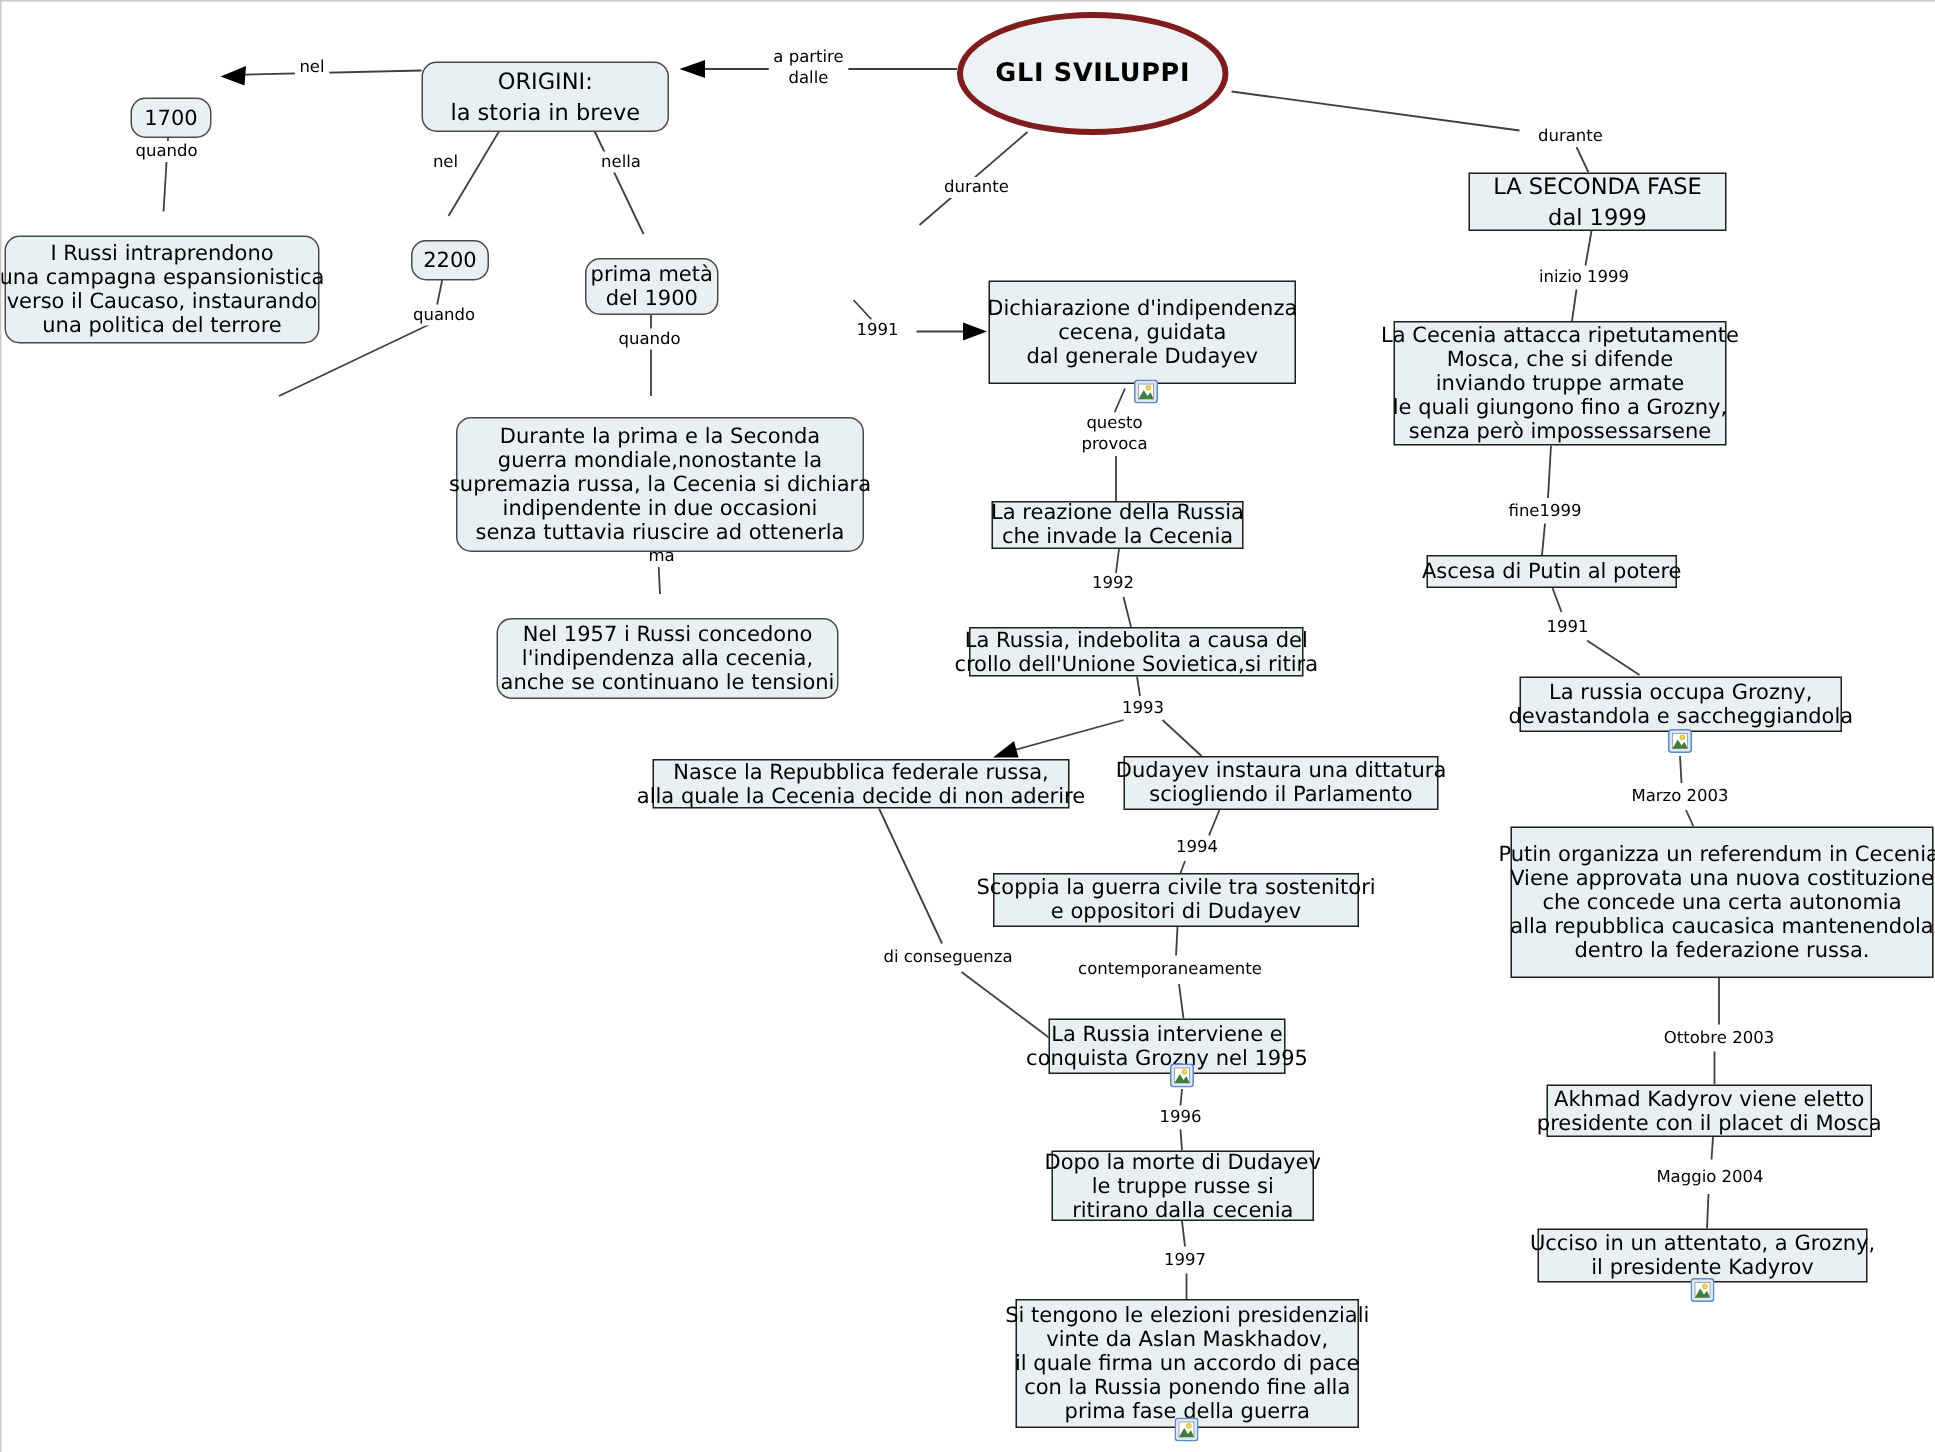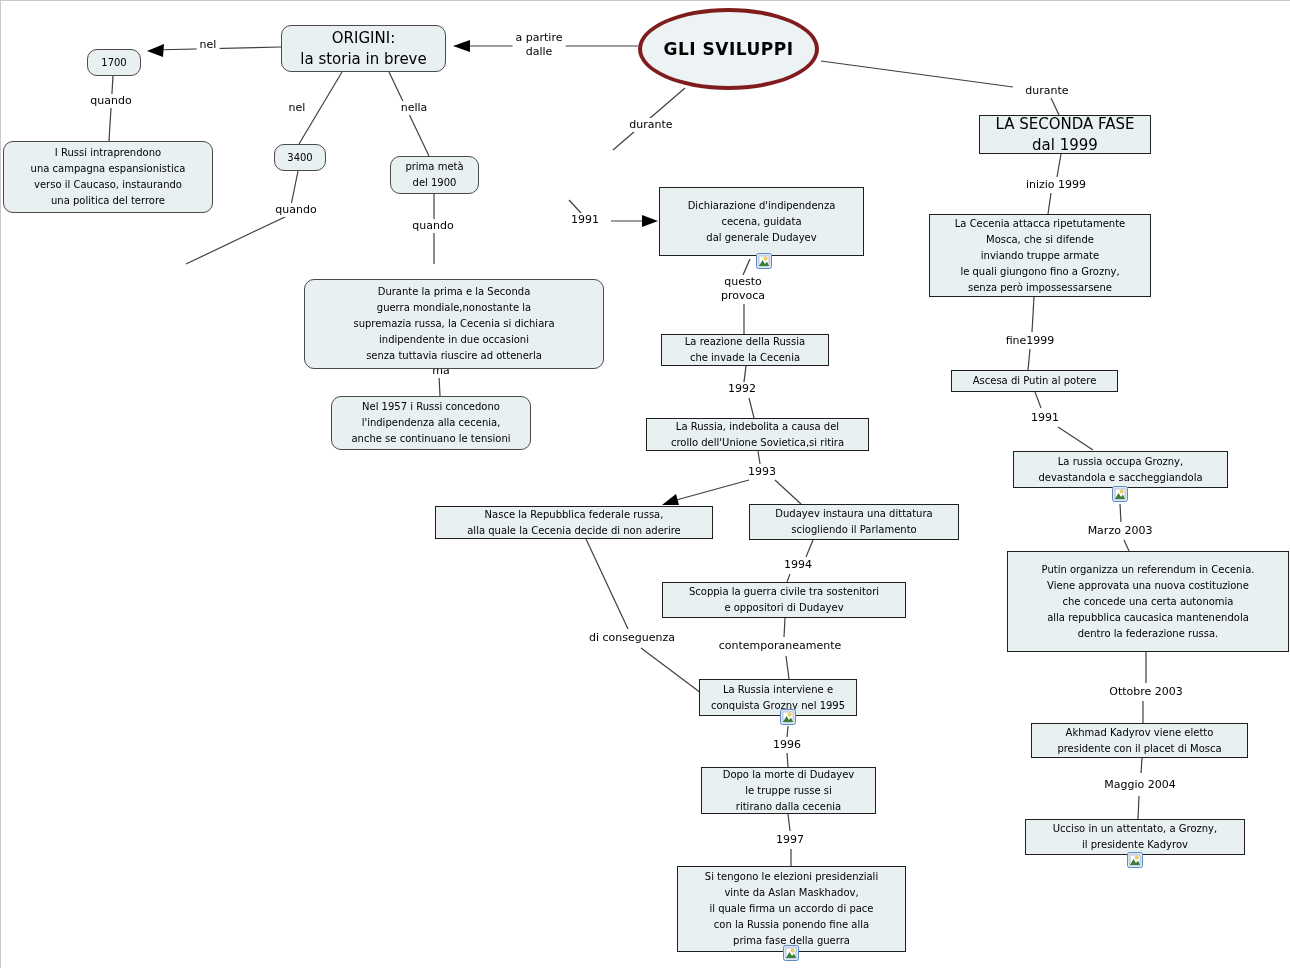--- a/index.html
+++ b/index.html
@@ -2,23 +2,23 @@
 <html><head>
 <meta charset="utf-8">
 <style>
   html,body{margin:0;padding:0;background:#ffffff;}
   #cmap{position:relative;width:1290px;height:968px;background:#ffffff;
         font-family:"DejaVu Sans","Liberation Sans",sans-serif;color:#000;
         border-top:1px solid #c9c9c9;border-left:1px solid #c9c9c9;overflow:hidden;}
   svg.wires{position:absolute;left:0;top:0;z-index:0;}
   .node{position:absolute;box-sizing:border-box;z-index:2;
         display:flex;align-items:center;justify-content:center;
-        text-align:center;white-space:pre;line-height:16px;font-size:10px;
+        text-align:center;white-space:pre;line-height:16px;font-size:14px;
         background:#e9f0f2;border:1px solid #1f1f1f;padding:1px 2px;}
-  .rounded{border-radius:10px;border-color:#4a4a4a;}
+  .rounded{border-radius:10px;border-color:#4a4a4a;margin-top:16px;}
   .heading{font-size:15px;line-height:1.35;}
   .ellipse{border-radius:50%;border:4px solid #7f1d1d;font-size:17px;font-weight:bold;
            letter-spacing:.5px;background:#edf2f4;}
   .lbl{position:absolute;z-index:1;transform:translate(-50%,-50%);
        background:#ffffff;padding:0 3px;font-size:11px;line-height:14px;
        text-align:center;white-space:pre;}
   .att{position:absolute;z-index:3;width:16px;height:16px;display:block;}
 </style>
 </head>
 <body>
@@ -79,29 +79,29 @@
   </svg>
 
   <div class="node ellipse" style="left:637px;top:7px;width:181px;height:82px">GLI SVILUPPI</div>
   <div class="node rounded heading" style="left:280px;top:24px;width:165px;height:47px">ORIGINI:
 la storia in breve</div>
   <div class="node rounded" style="left:86px;top:48px;width:54px;height:27px">1700</div>
   <div class="node rounded" style="left:2px;top:140px;width:210px;height:72px">I Russi intraprendono
 una campagna espansionistica
 verso il Caucaso, instaurando
 una politica del terrore</div>
-  <div class="node rounded" style="left:273px;top:143px;width:52px;height:27px">3400</div>
+  <div class="node rounded" style="left:273px;top:143px;width:52px;height:27px">2200</div>
   <div class="node rounded" style="left:389px;top:155px;width:89px;height:38px">prima metà
 del 1900</div>
-  <div class="node rounded" style="left:303px;top:278px;width:300px;height:90px">Durante la prima e la Seconda
+  <div class="node rounded" style="left:303px;top:261px;width:272px;height:90px">Durante la prima e la Seconda
 guerra mondiale,nonostante la
 supremazia russa, la Cecenia si dichiara
 indipendente in due occasioni
 senza tuttavia riuscire ad ottenerla</div>
-  <div class="node rounded" style="left:330px;top:395px;width:200px;height:54px">Nel 1957 i Russi concedono
+  <div class="node rounded" style="left:330px;top:395px;width:228px;height:54px">Nel 1957 i Russi concedono
 l'indipendenza alla cecenia,
 anche se continuano le tensioni</div>
   <div class="node" style="left:658px;top:186px;width:205px;height:69px">Dichiarazione d'indipendenza
 cecena, guidata
 dal generale Dudayev</div>
   <div class="node" style="left:660px;top:333px;width:168px;height:32px">La reazione della Russia
 che invade la Cecenia</div>
   <div class="node" style="left:645px;top:417px;width:223px;height:33px">La Russia, indebolita a causa del
 crollo dell'Unione Sovietica,si ritira</div>
   <div class="node" style="left:434px;top:505px;width:278px;height:33px">Nasce la Repubblica federale russa,

